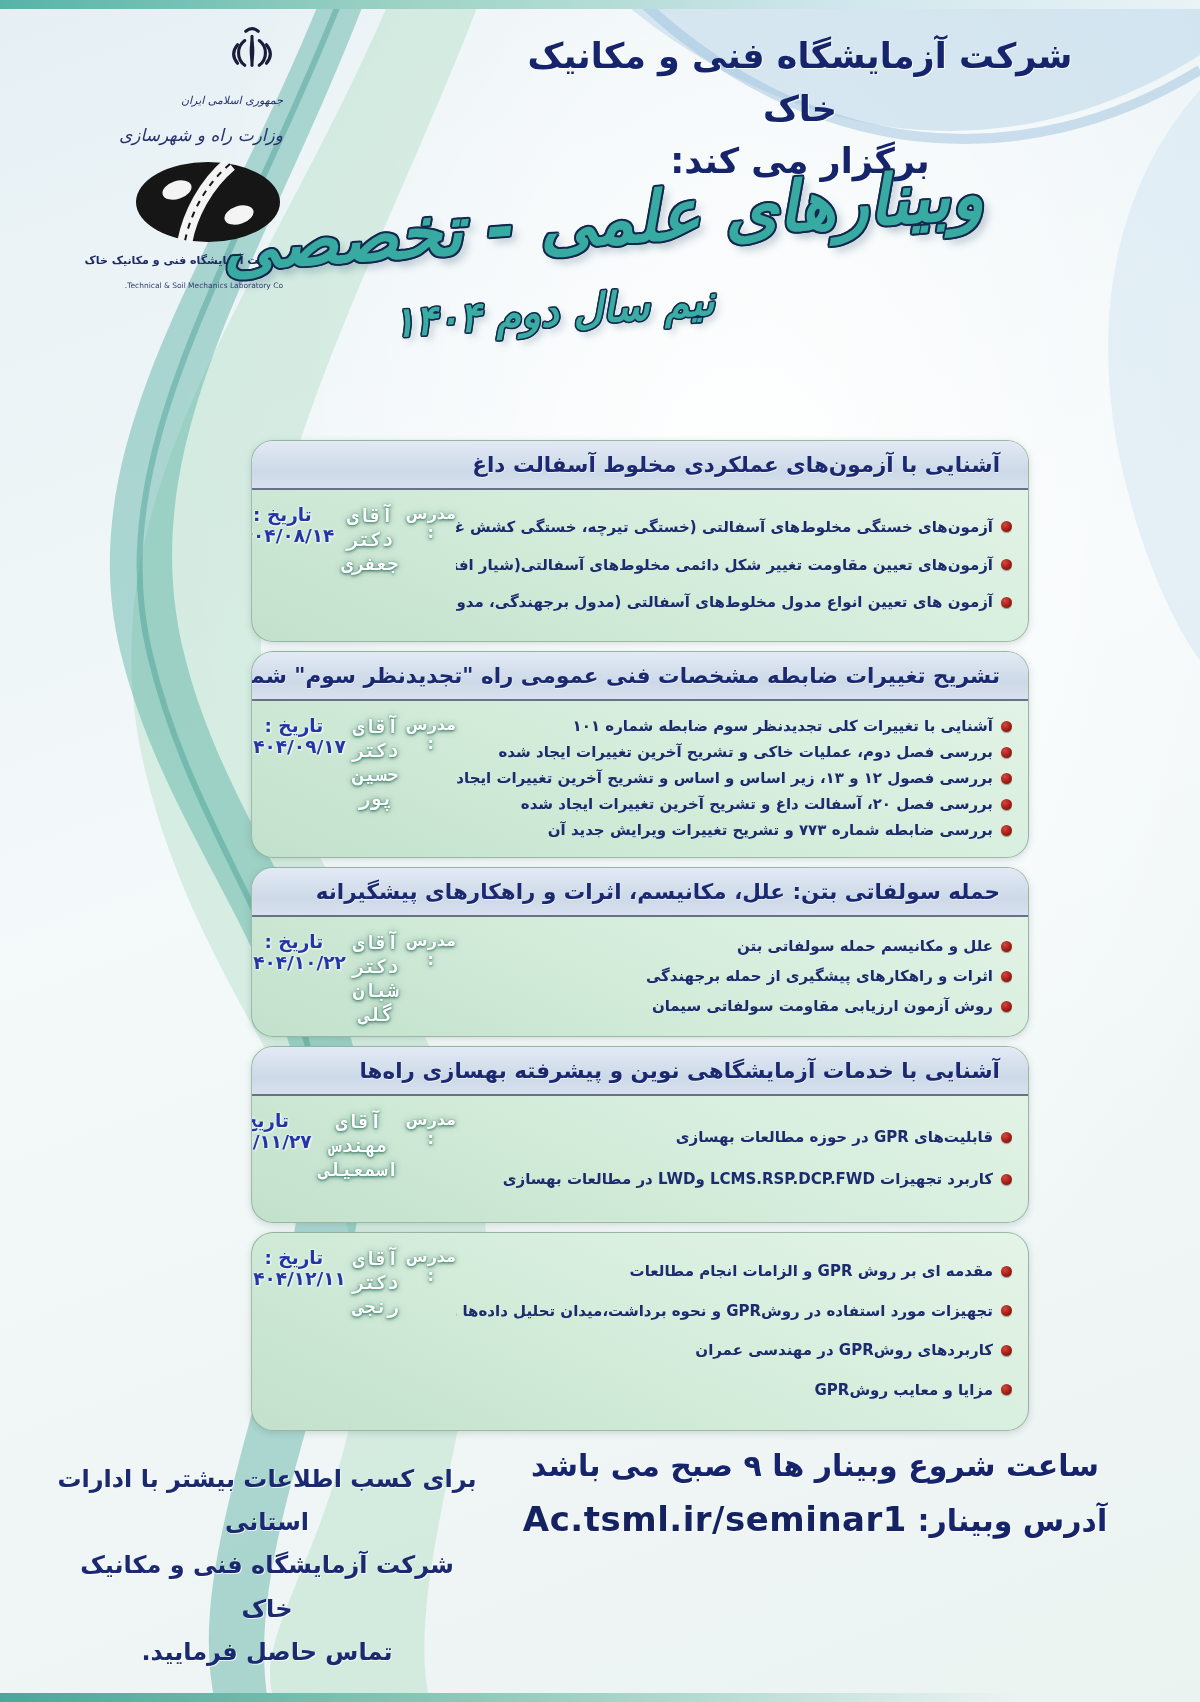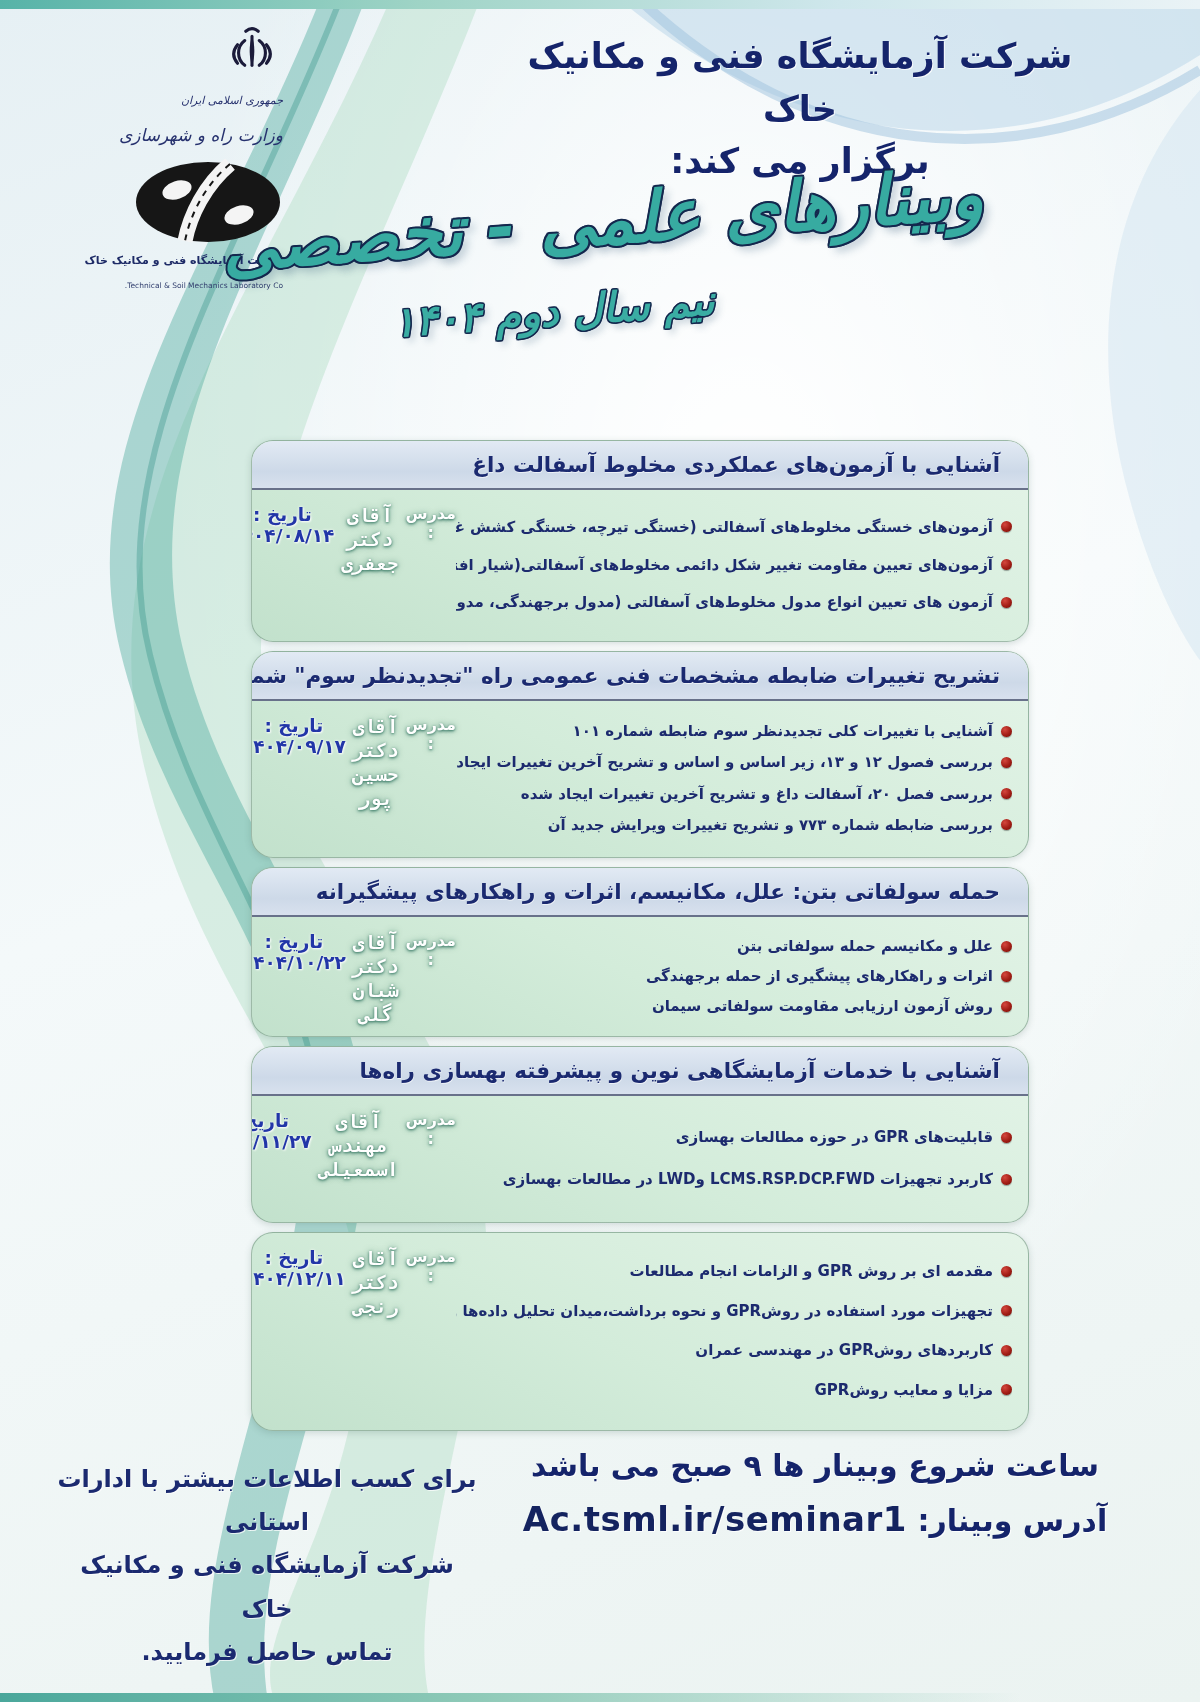--- a/index.html
+++ b/index.html
@@ -174,20 +174,24 @@
     <section class="card">
       <div class="card-heading">تشریح تغییرات ضابطه مشخصات فنی عمومی راه "تجدیدنظر سوم" شماره ۱۰۱–۸۰۰</div>
       <div class="card-body">
         <div class="bullet-list">
             <div class="bullet-row">
               <span class="dot"></span>
               <span class="bullet-text">آشنایی با تغییرات کلی تجدیدنظر سوم ضابطه شماره ۱۰۱</span>
             </div>
             <div class="bullet-row">
               <span class="dot"></span>
+              <span class="bullet-text">بررسی فصل دوم، عملیات خاکی و تشریح آخرین تغییرات ایجاد شده</span>
+            </div>
+            <div class="bullet-row">
+              <span class="dot"></span>
               <span class="bullet-text">بررسی فصول ۱۲ و ۱۳، زیر اساس و اساس و تشریح آخرین تغییرات ایجاد شده</span>
             </div>
             <div class="bullet-row">
               <span class="dot"></span>
               <span class="bullet-text">بررسی فصل ۲۰، آسفالت داغ و تشریح آخرین تغییرات ایجاد شده</span>
             </div>
             <div class="bullet-row">
               <span class="dot"></span>
               <span class="bullet-text">بررسی ضابطه شماره ۷۷۳ و تشریح تغییرات ویرایش جدید آن</span>
             </div>

